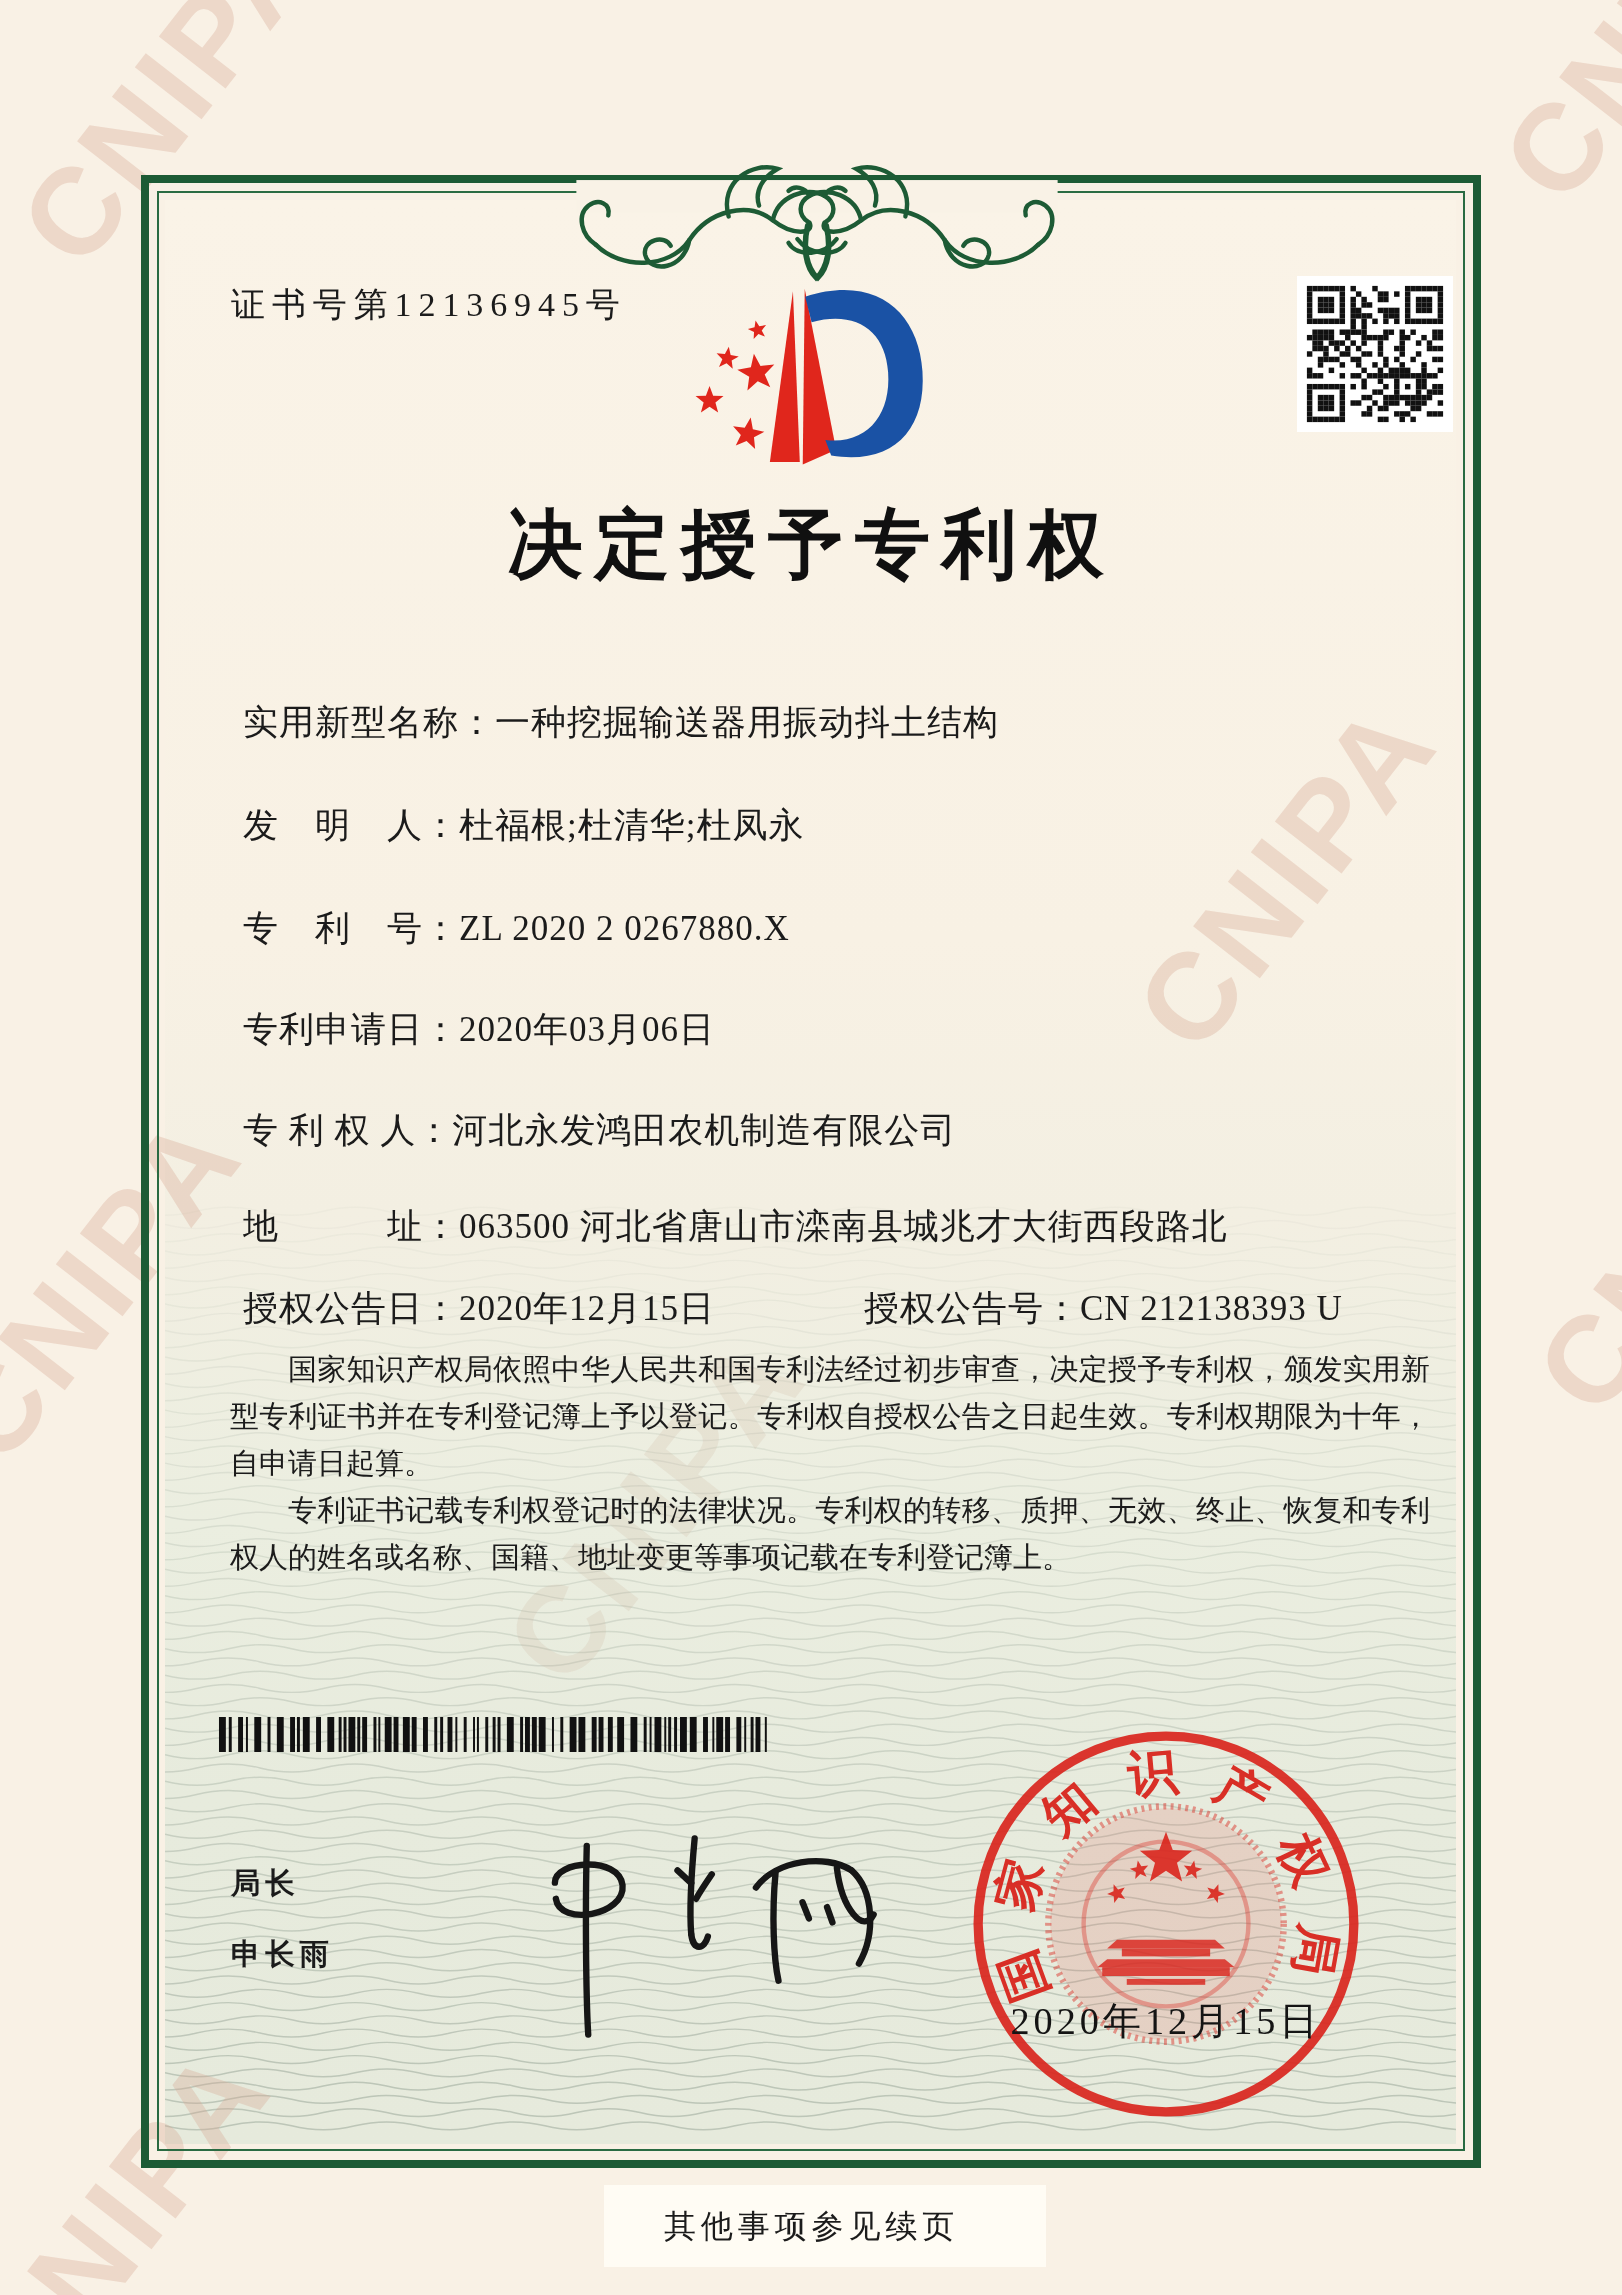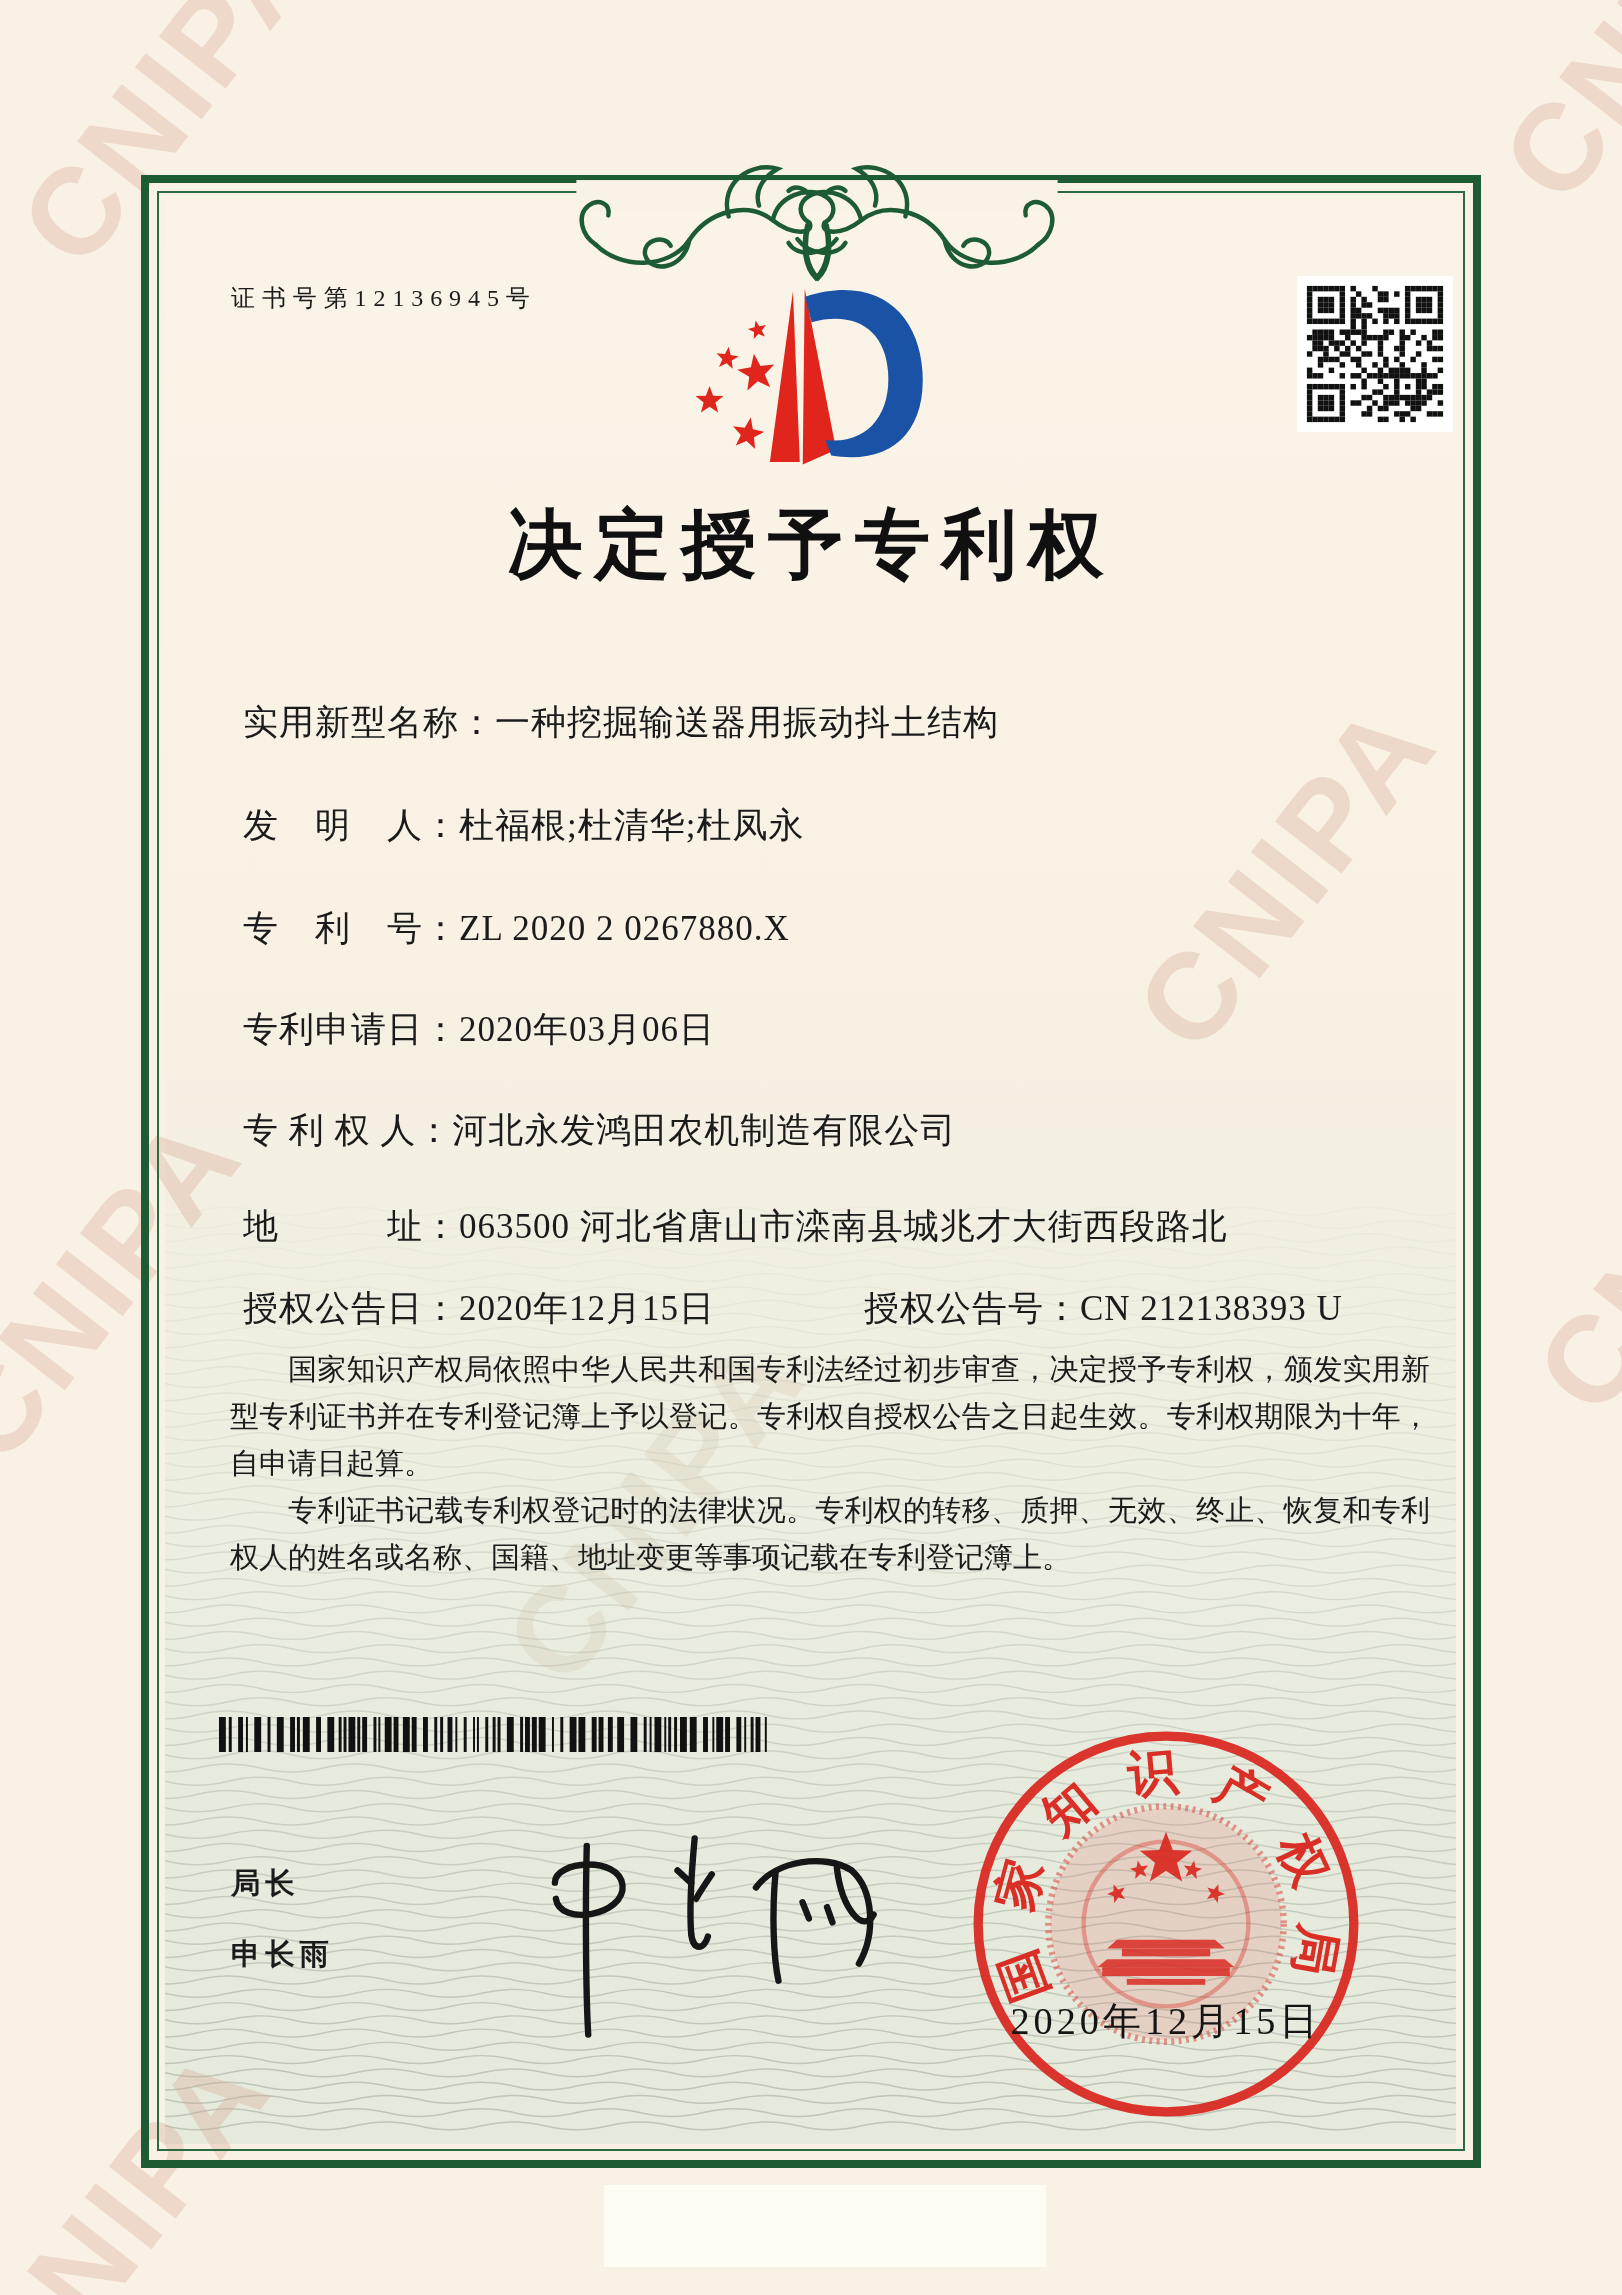--- a/index.html
+++ b/index.html
@@ -43,21 +43,21 @@
   }
   .ornament {
     position: absolute; z-index: 3;
     left: 542px; top: 122px; width: 550px; height: 177px;
   }
   .ornament path { fill: none; stroke: #1d5b35; stroke-width: 9; stroke-linecap: round; }
   
   .cert-no {
     position: absolute; z-index: 4;
     left: 231px; top: 282px;
-    font-size: 24px; letter-spacing: 6.9px;
+    font-size: 34px; letter-spacing: 6.9px;
   }
   .logo { position: absolute; z-index: 4; left: 685px; top: 267px; width: 314px; height: 231px; }
   .logo polygon { fill: #e0261c; }
   .qr {
     position: absolute; z-index: 4;
     left: 1297px; top: 276px; width: 156px; height: 156px;
     background: #ffffff;
   }
   .qr svg { width:100%; height:100%; }
   .qr rect { fill:#111; }
@@ -701,15 +701,16 @@
         <text x="228.4" y="191.7" transform="rotate(-40 228.4 191.7)">知</text>
         <text x="394.0" y="123.1" transform="rotate(-5 394.0 123.1)">识</text>
         <text x="569.0" y="161.9" transform="rotate(30 569.0 161.9)">产</text>
         <text x="690.1" y="294.1" transform="rotate(65 690.1 294.1)">权</text>
         <text x="713.5" y="471.7" transform="rotate(100 713.5 471.7)">局</text>
       </g>
     <text class="seal-date-text" x="420" y="645">2020年12月15日</text>
   </svg>
 
   <div class="note-strip"></div>
+  <div class="note">其他事项参见续页</div>
 
 </div>
 
 
 </body></html>

